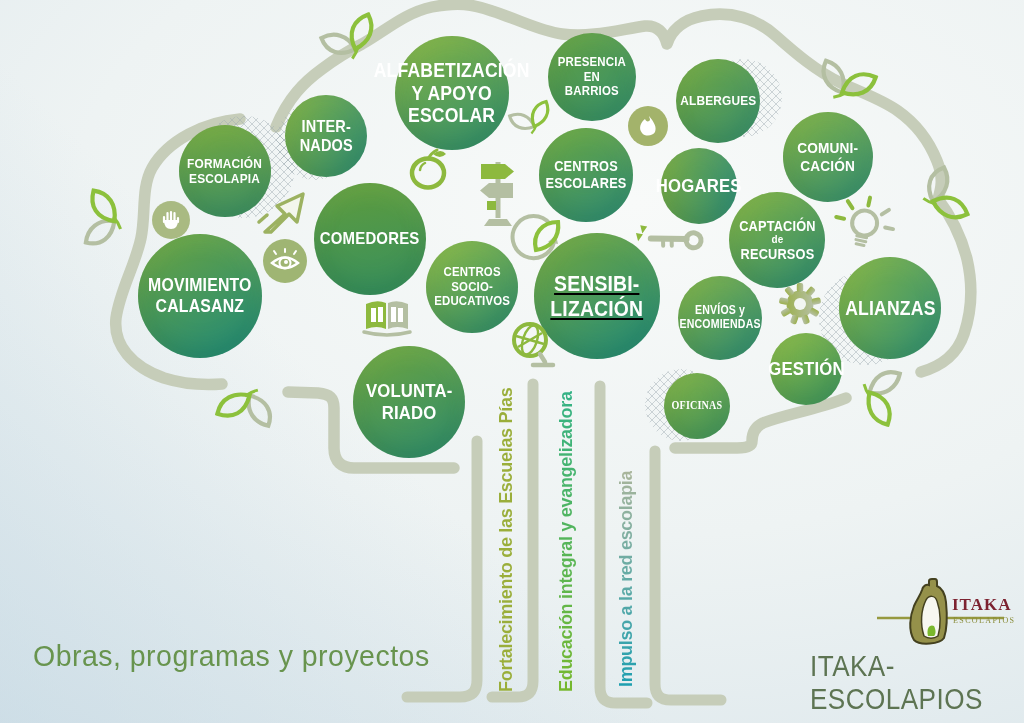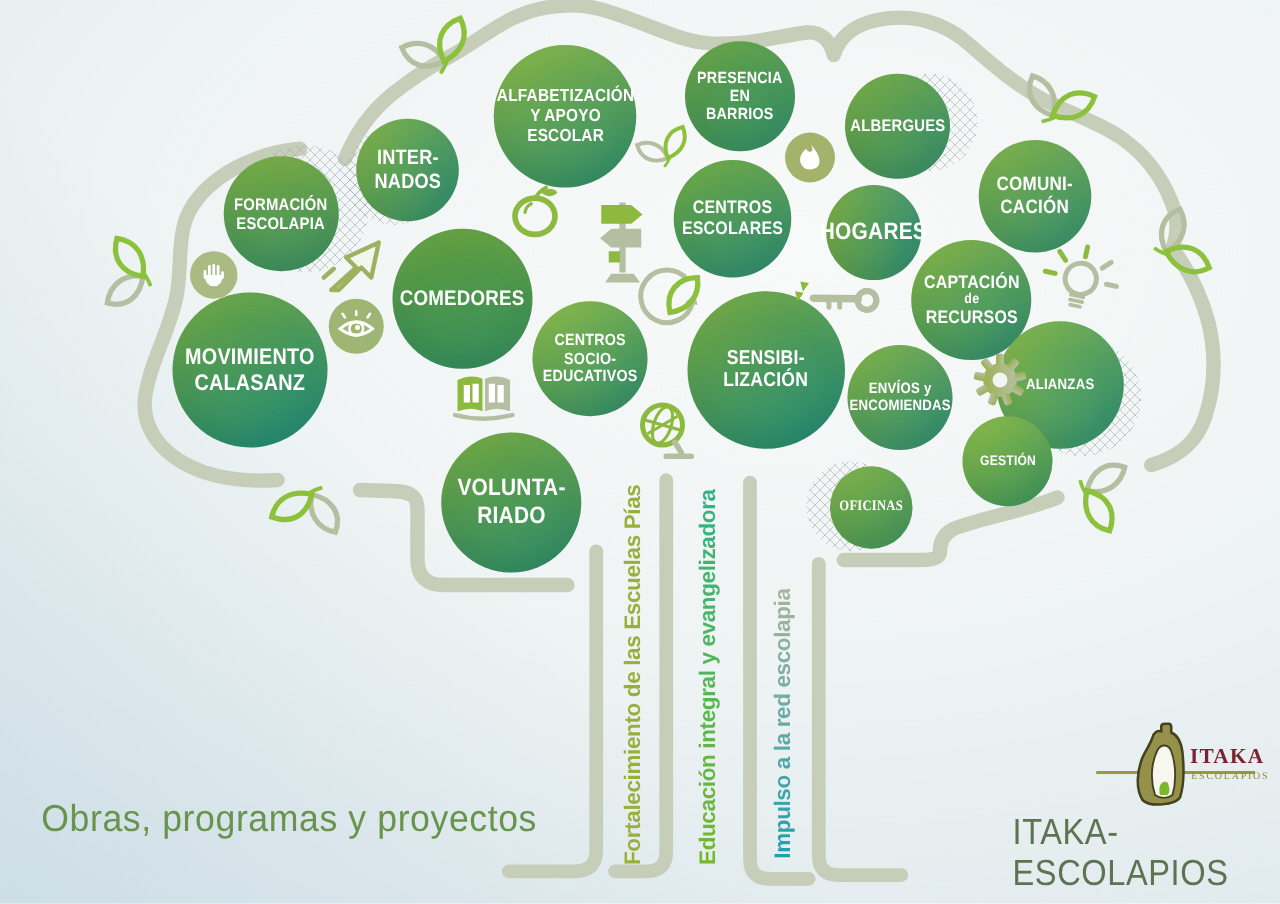--- a/index.html
+++ b/index.html
@@ -86,21 +86,21 @@
           <div>FORMACIÓN</div>
           <div>ESCOLAPIA</div>
         </div>
       </div>
       <div class="bubble" style="left: 285px; top: 95px; height: 82px; width: 82px; background: linear-gradient(115deg, rgb(127, 176, 67), rgb(47, 141, 116)); font-size: 16.5px;">
         <div class="bubble-label">
           <div>INTER-</div>
           <div>NADOS</div>
         </div>
       </div>
-      <div class="bubble" style="left: 395px; top: 36px; height: 114px; width: 114px; background: linear-gradient(150deg, rgb(134, 180, 66), rgb(47, 141, 110)); font-size: 14px;">
+      <div class="bubble" style="left: 395px; top: 36px; height: 114px; width: 114px; background: linear-gradient(150deg, rgb(134, 180, 66), rgb(47, 141, 110)); font-size: 20px;">
         <div class="bubble-label">
           <div>ALFABETIZACIÓN</div>
           <div>Y APOYO</div>
           <div>ESCOLAR</div>
         </div>
       </div>
       <div class="bubble" style="left: 548px; top: 33px; height: 88px; width: 88px; background: linear-gradient(140deg, rgb(99, 160, 63), rgb(53, 144, 110)); font-size: 13px;">
         <div class="bubble-label">
           <div>PRESENCIA</div>
           <div>EN</div>
@@ -147,38 +147,38 @@
           <div>CALASANZ</div>
         </div>
       </div>
       <div class="bubble" style="left: 426px; top: 241px; height: 92px; width: 92px; background: linear-gradient(140deg, rgb(139, 185, 68), rgb(47, 141, 110)); font-size: 13px;">
         <div class="bubble-label">
           <div>CENTROS</div>
           <div>SOCIO-</div>
           <div>EDUCATIVOS</div>
         </div>
       </div>
-      <div class="bubble" style="left: 550px; top: 233px; height: 126px; width: 126px; background: linear-gradient(145deg, rgb(116, 167, 61), rgb(31, 138, 124)); font-size: 16px;">
+      <div class="bubble" style="left: 534px; top: 233px; height: 126px; width: 126px; background: linear-gradient(145deg, rgb(116, 167, 61), rgb(31, 138, 124)); font-size: 22px; text-decoration: underline;">
         <div class="bubble-label">
           <div>SENSIBI-</div>
           <div>LIZACIÓN</div>
         </div>
       </div>
       <div class="bubble" style="left: 678px; top: 276px; height: 84px; width: 84px; background: linear-gradient(135deg, rgb(127, 176, 67), rgb(47, 141, 120)); font-size: 12px;">
         <div class="bubble-label">
           <div>ENVÍOS y</div>
           <div>ENCOMIENDAS</div>
         </div>
       </div>
-      <div class="bubble" style="left: 797px; top: 257px; height: 102px; width: 102px; background: linear-gradient(125deg, rgb(134, 181, 66), rgb(47, 144, 119)); font-size: 12px; align-items: center;">
+      <div class="bubble" style="left: 839px; top: 257px; height: 102px; width: 102px; background: linear-gradient(125deg, rgb(134, 181, 66), rgb(47, 144, 119)); font-size: 20px; align-items: center;">
         <div class="bubble-label">
           <div>ALIANZAS</div>
         </div>
       </div>
-      <div class="bubble" style="left: 770px; top: 333px; height: 72px; width: 72px; background: linear-gradient(135deg, rgb(139, 185, 68), rgb(63, 150, 95)); font-size: 11px;">
+      <div class="bubble" style="left: 770px; top: 333px; height: 72px; width: 72px; background: linear-gradient(135deg, rgb(139, 185, 68), rgb(63, 150, 95)); font-size: 19px;">
         <div class="bubble-label">
           <div>GESTIÓN</div>
         </div>
       </div>
       <div class="bubble" style="left: 353px; top: 346px; height: 112px; width: 112px; background: linear-gradient(155deg, rgb(109, 164, 61), rgb(47, 141, 110)); font-size: 19px;">
         <div class="bubble-label">
           <div>VOLUNTA-</div>
           <div>RIADO</div>
         </div>
       </div>

